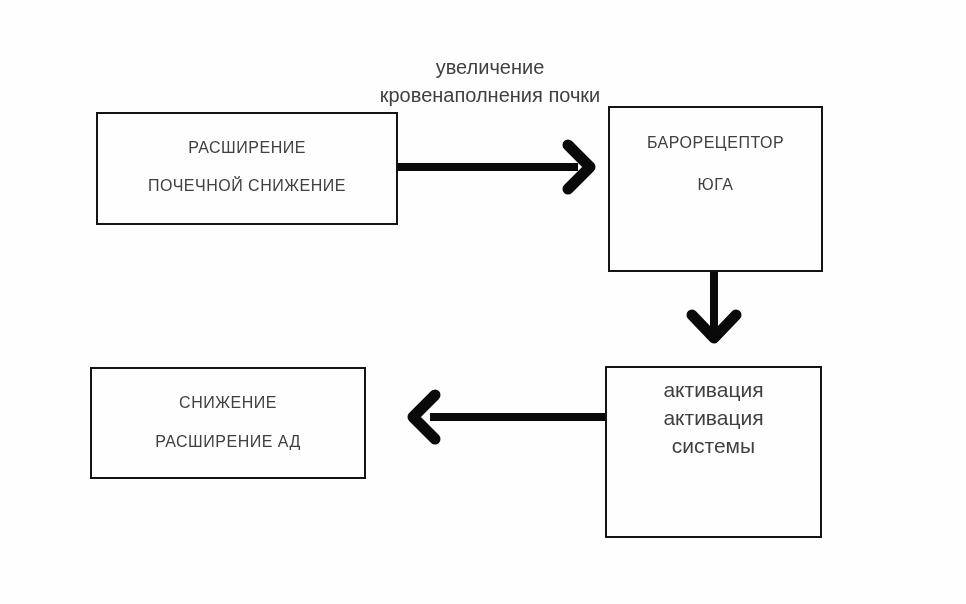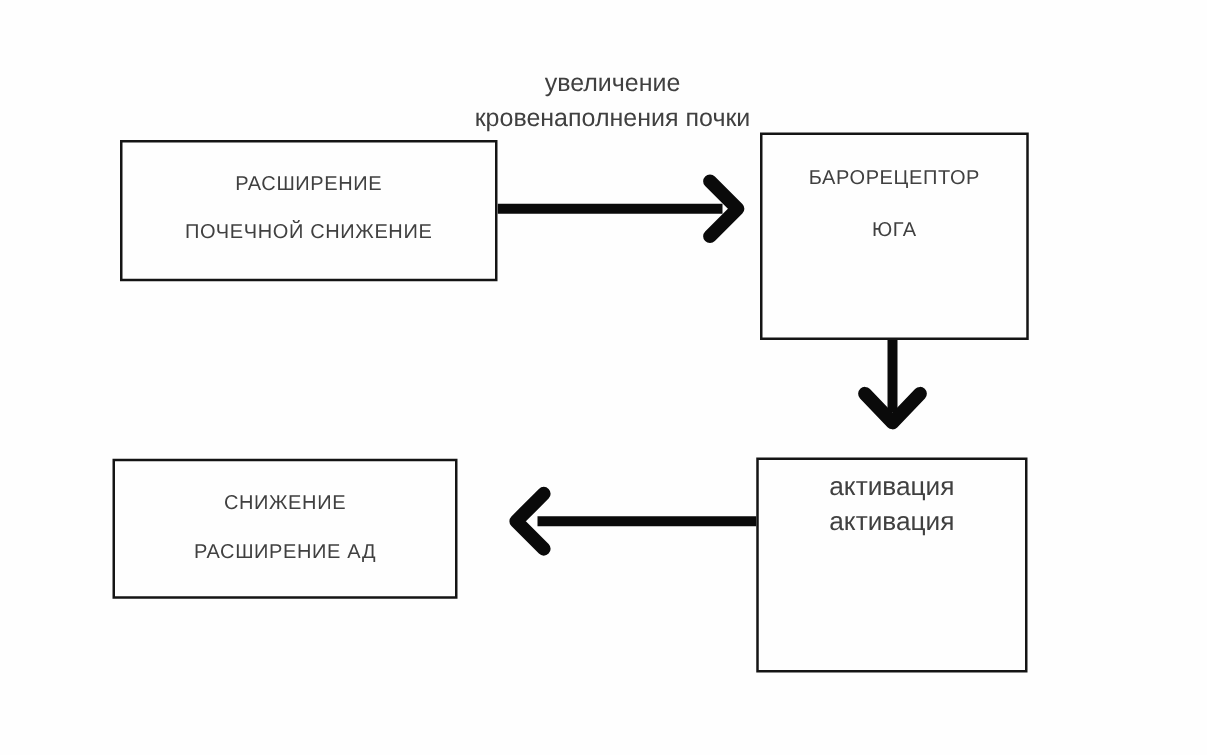--- a/index.html
+++ b/index.html
@@ -109,20 +109,21 @@
   </div>
 
   <div id="box-baroreceptor" class="flow-box upper">
     <span class="line">БАРОРЕЦЕПТОР</span>
     <span class="line">ЮГА</span>
   </div>
 
   <div id="box-kallikrein" class="flow-box">
     <span class="line">активация</span>
     <span class="line">активация</span>
+    <span class="line">системы</span>
   </div>
 
   <div id="box-systemic-bp" class="flow-box upper">
     <span class="line">СНИЖЕНИЕ</span>
     <span class="line">РАСШИРЕНИЕ АД</span>
   </div>
 
 </div>
 
 </body></html>

